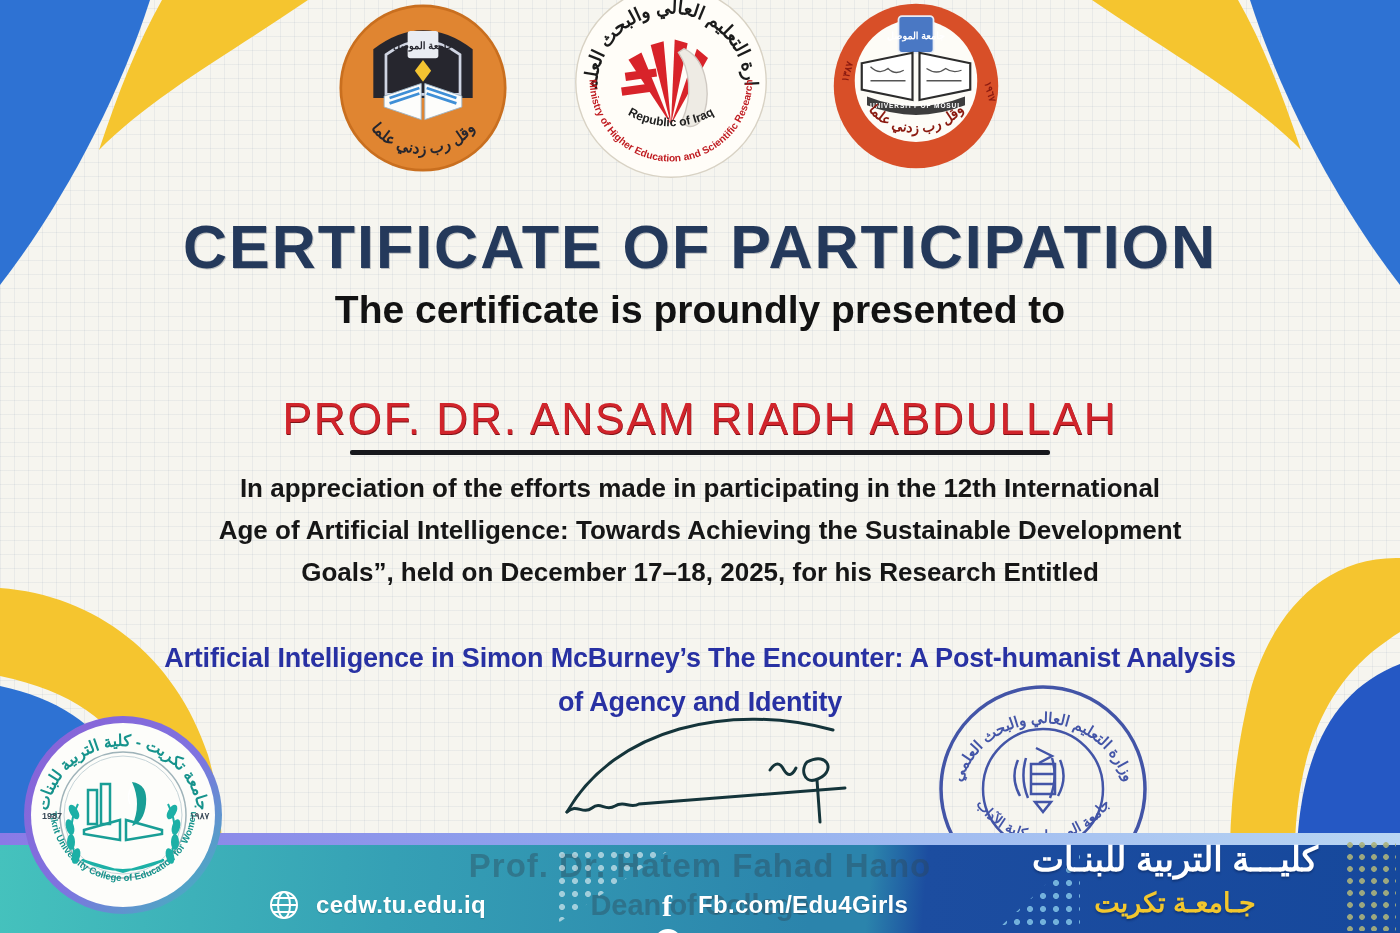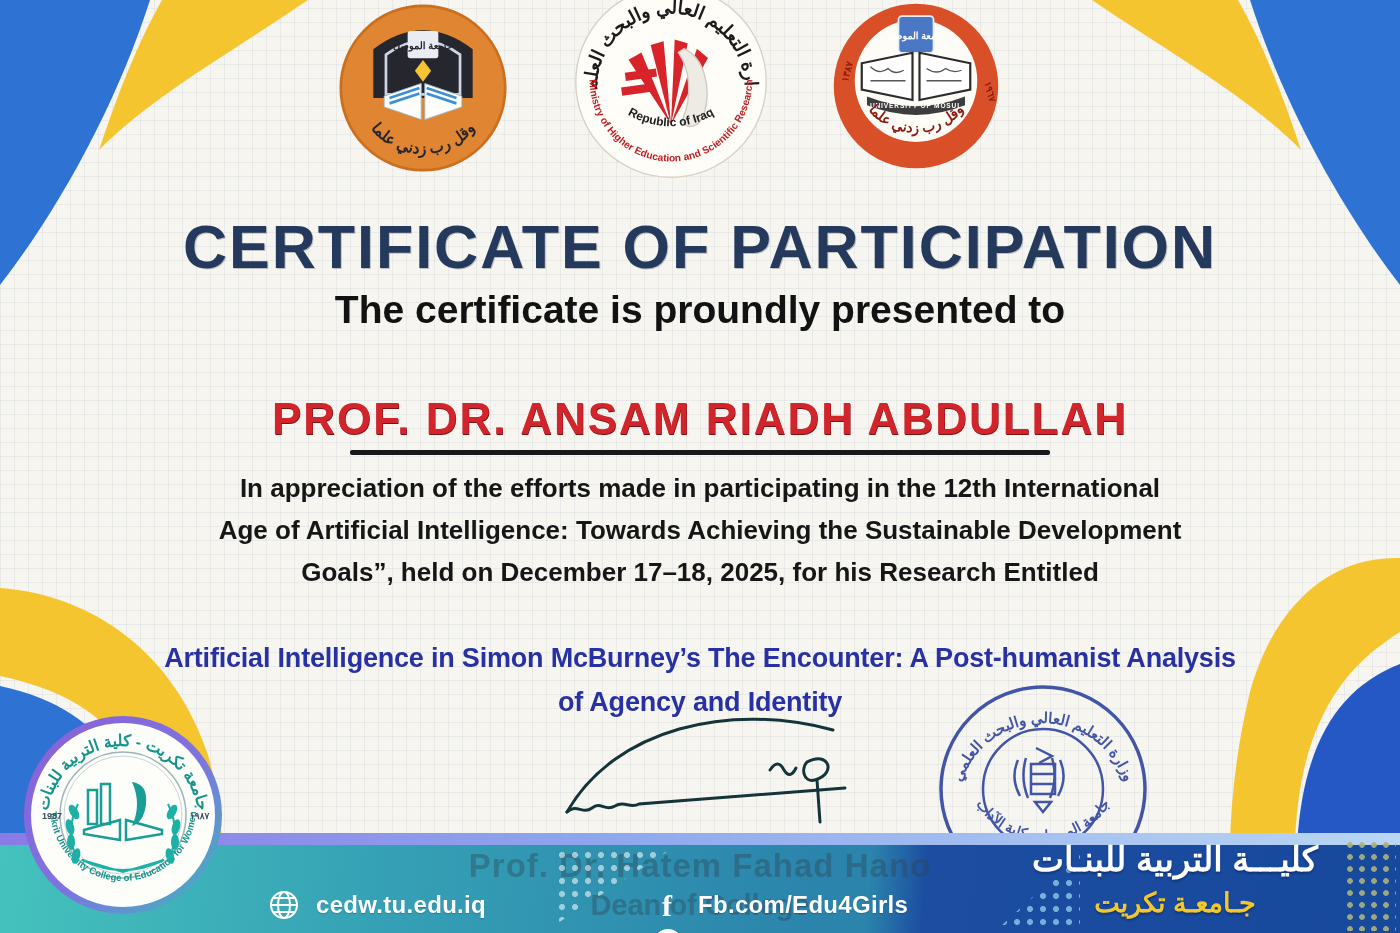--- a/index.html
+++ b/index.html
@@ -8,21 +8,21 @@
       repeating-linear-gradient(0deg, rgba(120,140,170,.10) 0 1px, transparent 1px 14px),
       repeating-linear-gradient(90deg, rgba(120,140,170,.10) 0 1px, transparent 1px 14px),
       #f6f5ef;
     font-family:"Liberation Sans", sans-serif;}
   .deco{position:absolute;inset:0;z-index:1;}
   .content{position:absolute;inset:0;z-index:2;}
   .abs{position:absolute;}
   .cert-title{left:0;right:0;top:212px;text-align:center;font-size:61px;font-weight:bold;
     letter-spacing:2px;color:#24395b;text-shadow:1px 1px 0 rgba(20,30,50,.25);}
   .cert-sub{left:0;right:0;top:288px;text-align:center;font-size:39px;font-weight:600;color:#121212;}
-  .cert-name{left:0;right:0;top:394px;text-align:center;font-size:44px;font-weight:bold;
+  .cert-name{left:0;right:0;top:394px;text-align:center;font-size:44px;font-weight:normal;
     letter-spacing:2px;color:#d1242b;text-shadow:0.5px 0.5px 0 #7e1116;}
   .name-underline{left:350px;top:450px;width:700px;height:5px;background:#17181c;border-radius:2px;}
   .cert-body{left:80px;width:1240px;top:467px;text-align:center;font-size:26px;font-weight:600;
     color:#161616;line-height:42px;}
   .cert-research{left:60px;width:1280px;top:636px;text-align:center;font-size:27px;font-weight:bold;
     color:#2831a3;line-height:44px;letter-spacing:-0.2px;}
   .sig-wrap{left:545px;top:700px;width:340px;height:135px;z-index:3;}
   .stamp-wrap{left:918px;top:664px;width:250px;height:250px;z-index:3;opacity:.88;}
   
   .footer{position:absolute;left:0;right:0;bottom:0;height:100px;z-index:5;}

